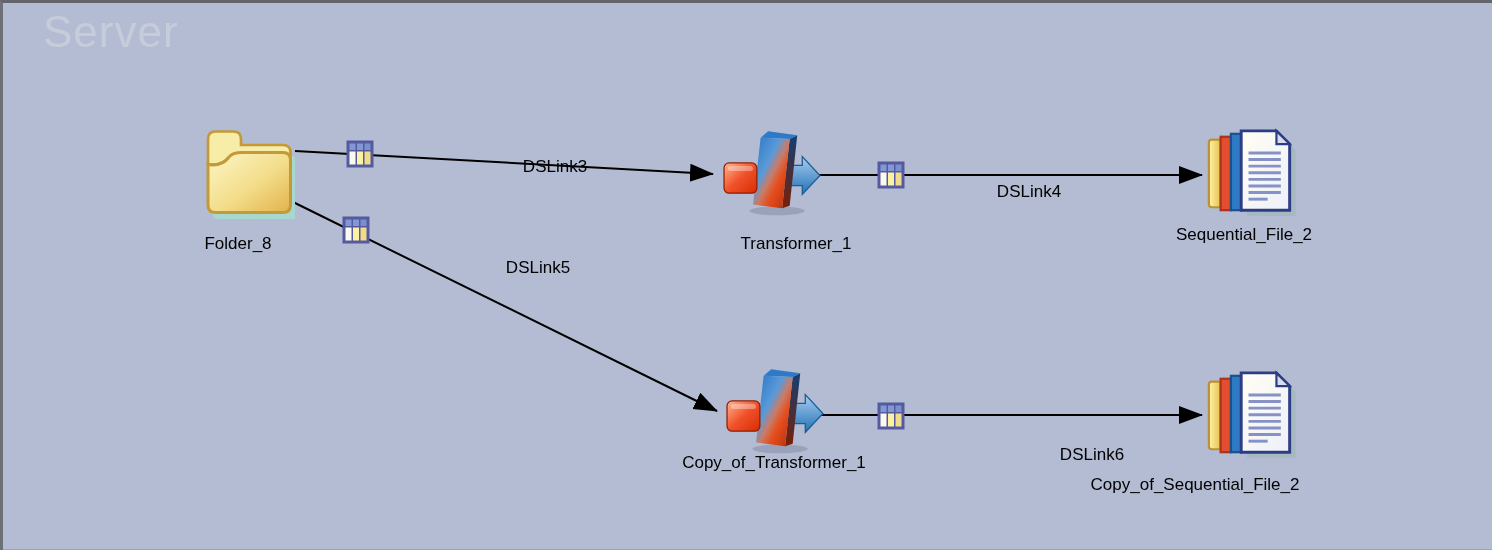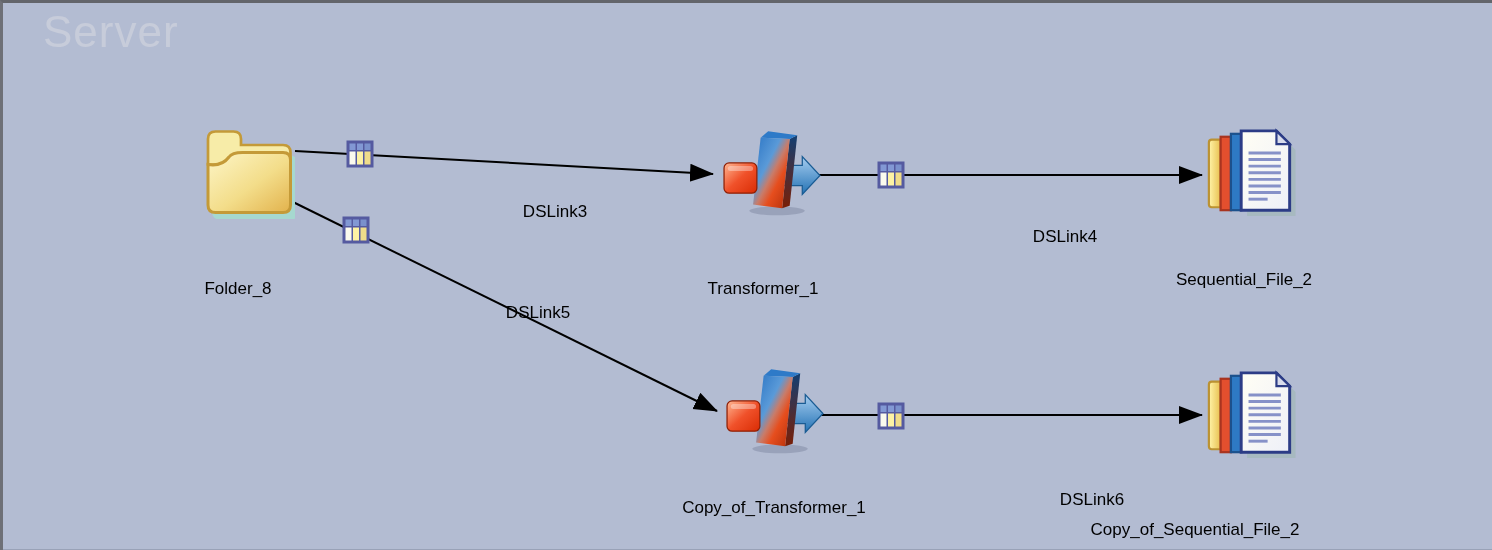--- a/index.html
+++ b/index.html
@@ -13,21 +13,21 @@
   .canvas::after{content:"";position:absolute;left:0;right:0;bottom:0;height:1px;background:#99a2b7;}
   .watermark{
     position:absolute;left:40px;top:4px;
     font-size:44px;color:#c7ccda;letter-spacing:1px;user-select:none;
   }
   svg.links{position:absolute;left:0;top:0;width:1492px;height:550px;}
   .node{position:absolute;}
   .node-icon{position:absolute;}
   .node-label,.link-label{
     position:absolute;transform:translate(-50%,-50%);
-    font-size:17px;color:#000;white-space:nowrap;text-align:center;margin-top:45px;
+    font-size:17px;color:#000;white-space:nowrap;text-align:center;
   }
   .marker{position:absolute;width:30px;height:30px;}
 </style>
 </head>
 <body>
 
 <div class="canvas">
 
   <svg width="0" height="0" style="position:absolute" aria-hidden="true">
     <defs>
@@ -133,36 +133,36 @@
       <use href="#sym-marker"></use>
     </svg>
   <svg class="marker" style="left:338px;top:212px">
       <use href="#sym-marker"></use>
     </svg>
   <svg class="marker" style="left:873px;top:398px">
       <use href="#sym-marker"></use>
     </svg>
 
   <div class="link-label" style="left:552px;top:164px">DSLink3</div>
-  <div class="link-label" style="left:1062px;top:189px">DSLink4</div>
+  <div class="link-label" style="left:1026px;top:189px">DSLink4</div>
   <div class="link-label" style="left:535px;top:265px">DSLink5</div>
   <div class="link-label" style="left:1089px;top:452px">DSLink6</div>
 
   <div class="node">
     <svg class="node-icon" style="left:196px;top:122px" width="96" height="94">
         <use href="#sym-folder"></use>
       </svg>
     <div class="node-label" style="left:235px;top:241px">Folder_8</div>
   </div>
 
   <div class="node">
     <svg class="node-icon" style="left:716px;top:123px" width="106" height="94">
         <use href="#sym-transformer"></use>
       </svg>
-    <div class="node-label" style="left:760px;top:241px">Transformer_1</div>
+    <div class="node-label" style="left:793px;top:241px">Transformer_1</div>
   </div>
 
   <div class="node">
     <svg class="node-icon" style="left:1200px;top:121px" width="94" height="96">
         <use href="#sym-seqfile"></use>
       </svg>
     <div class="node-label" style="left:1241px;top:232px">Sequential_File_2</div>
   </div>
 
   <div class="node">

